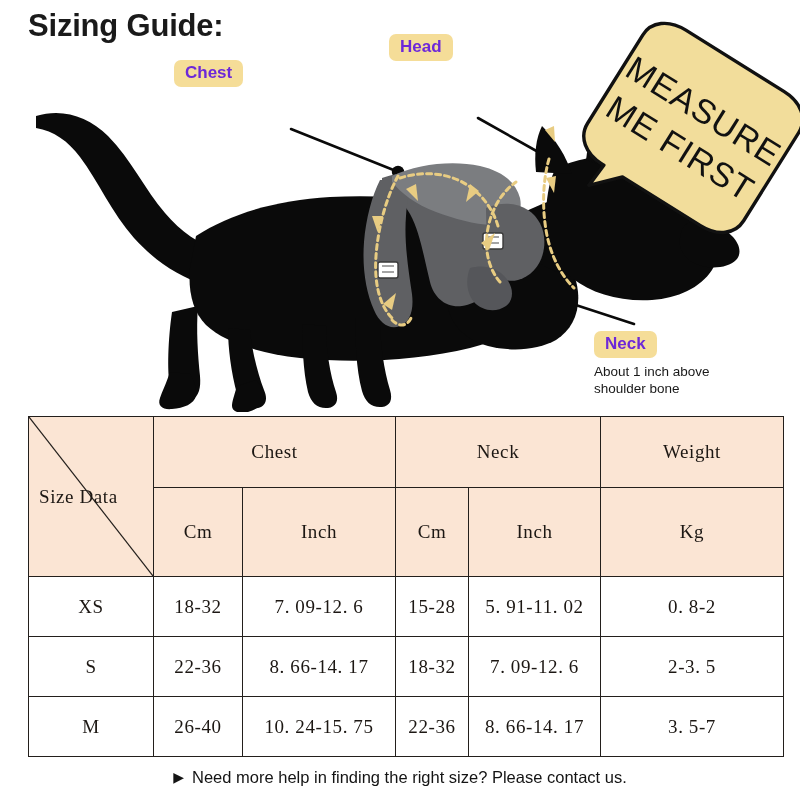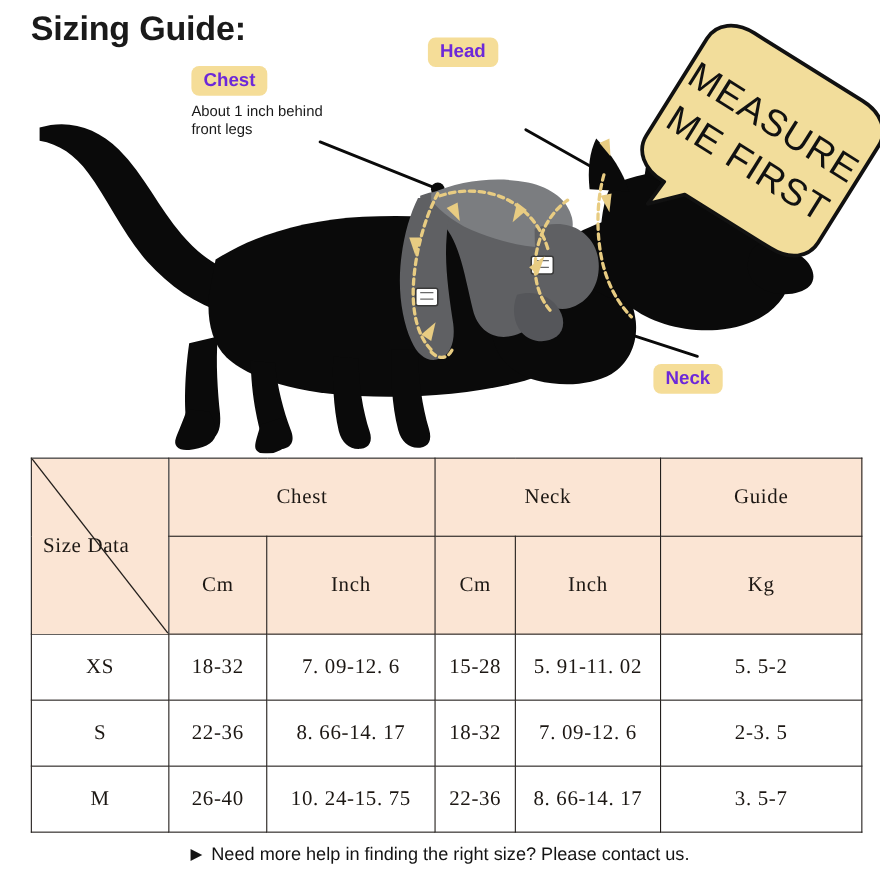--- a/index.html
+++ b/index.html
@@ -268,30 +268,30 @@
                  C78,-85 92,-74 92,-58 L92,46 C92,62 78,73 58,73
                  L-34,73 L-58,98 L-56,73 L-58,73 C-78,73 -92,62 -92,46 Z" fill="#f2dd9b" stroke="#111111" stroke-width="3.4" stroke-linejoin="round"></path>
         <text x="0" y="-14" text-anchor="middle" font-family="Liberation Sans, sans-serif" font-size="34" font-weight="400" fill="#111111" letter-spacing="1">MEASURE</text>
         <text x="0" y="30" text-anchor="middle" font-family="Liberation Sans, sans-serif" font-size="34" font-weight="400" fill="#111111" letter-spacing="1">ME FIRST</text>
       </g>
     </svg>
   </div>
 
   <div class="callout" id="callout-chest">
     <div class="callout-badge">Chest</div>
-    <div class="callout-text">About 1 inch behind
-front legs</div>
   </div>
 
   <div class="callout" id="callout-head">
     <div class="callout-badge">Head</div>
   </div>
 
   <div class="callout" id="callout-neck">
     <div class="callout-badge">Neck</div>
+    <div class="callout-text">About 1 inch above
+shoulder bone</div>
   </div>
 
   <table id="size-table">
     <colgroup>
       <col style="width:125px">
       <col style="width:89px">
       <col style="width:153px">
       <col style="width:73px">
       <col style="width:132px">
       <col style="width:183px">
@@ -299,37 +299,37 @@
     <tbody>
       <tr>
         <td class="corner" rowspan="2">
           <svg class="corner-diag" viewBox="0 0 125 158" preserveAspectRatio="none">
             <line x1="0" y1="0" x2="125" y2="158" stroke="#231f1c" stroke-width="1.2" vector-effect="non-scaling-stroke"></line>
           </svg>
           <span class="corner-label">Size Data</span>
         </td>
         <td class="hdr row-group-h1" colspan="2">Chest</td>
         <td class="hdr row-group-h1" colspan="2">Neck</td>
-        <td class="hdr row-group-h1" rowspan="1">Guide</td>
+        <td class="hdr row-group-h1" rowspan="1">Weight</td>
       </tr>
       <tr>
         <td class="hdr row-group-h2">Cm</td>
         <td class="hdr row-group-h2">Inch</td>
         <td class="hdr row-group-h2">Cm</td>
         <td class="hdr row-group-h2">Inch</td>
         <td class="hdr row-group-h2">Kg</td>
       </tr>
 
       <tr class="data-row">
         <td>XS</td>
         <td>18-32</td>
         <td>7. 09-12. 6</td>
         <td>15-28</td>
         <td>5. 91-11. 02</td>
-        <td>5. 5-2</td>
+        <td>0. 8-2</td>
       </tr>
       <tr class="data-row">
         <td>S</td>
         <td>22-36</td>
         <td>8. 66-14. 17</td>
         <td>18-32</td>
         <td>7. 09-12. 6</td>
         <td>2-3. 5</td>
       </tr>
       <tr class="data-row">

